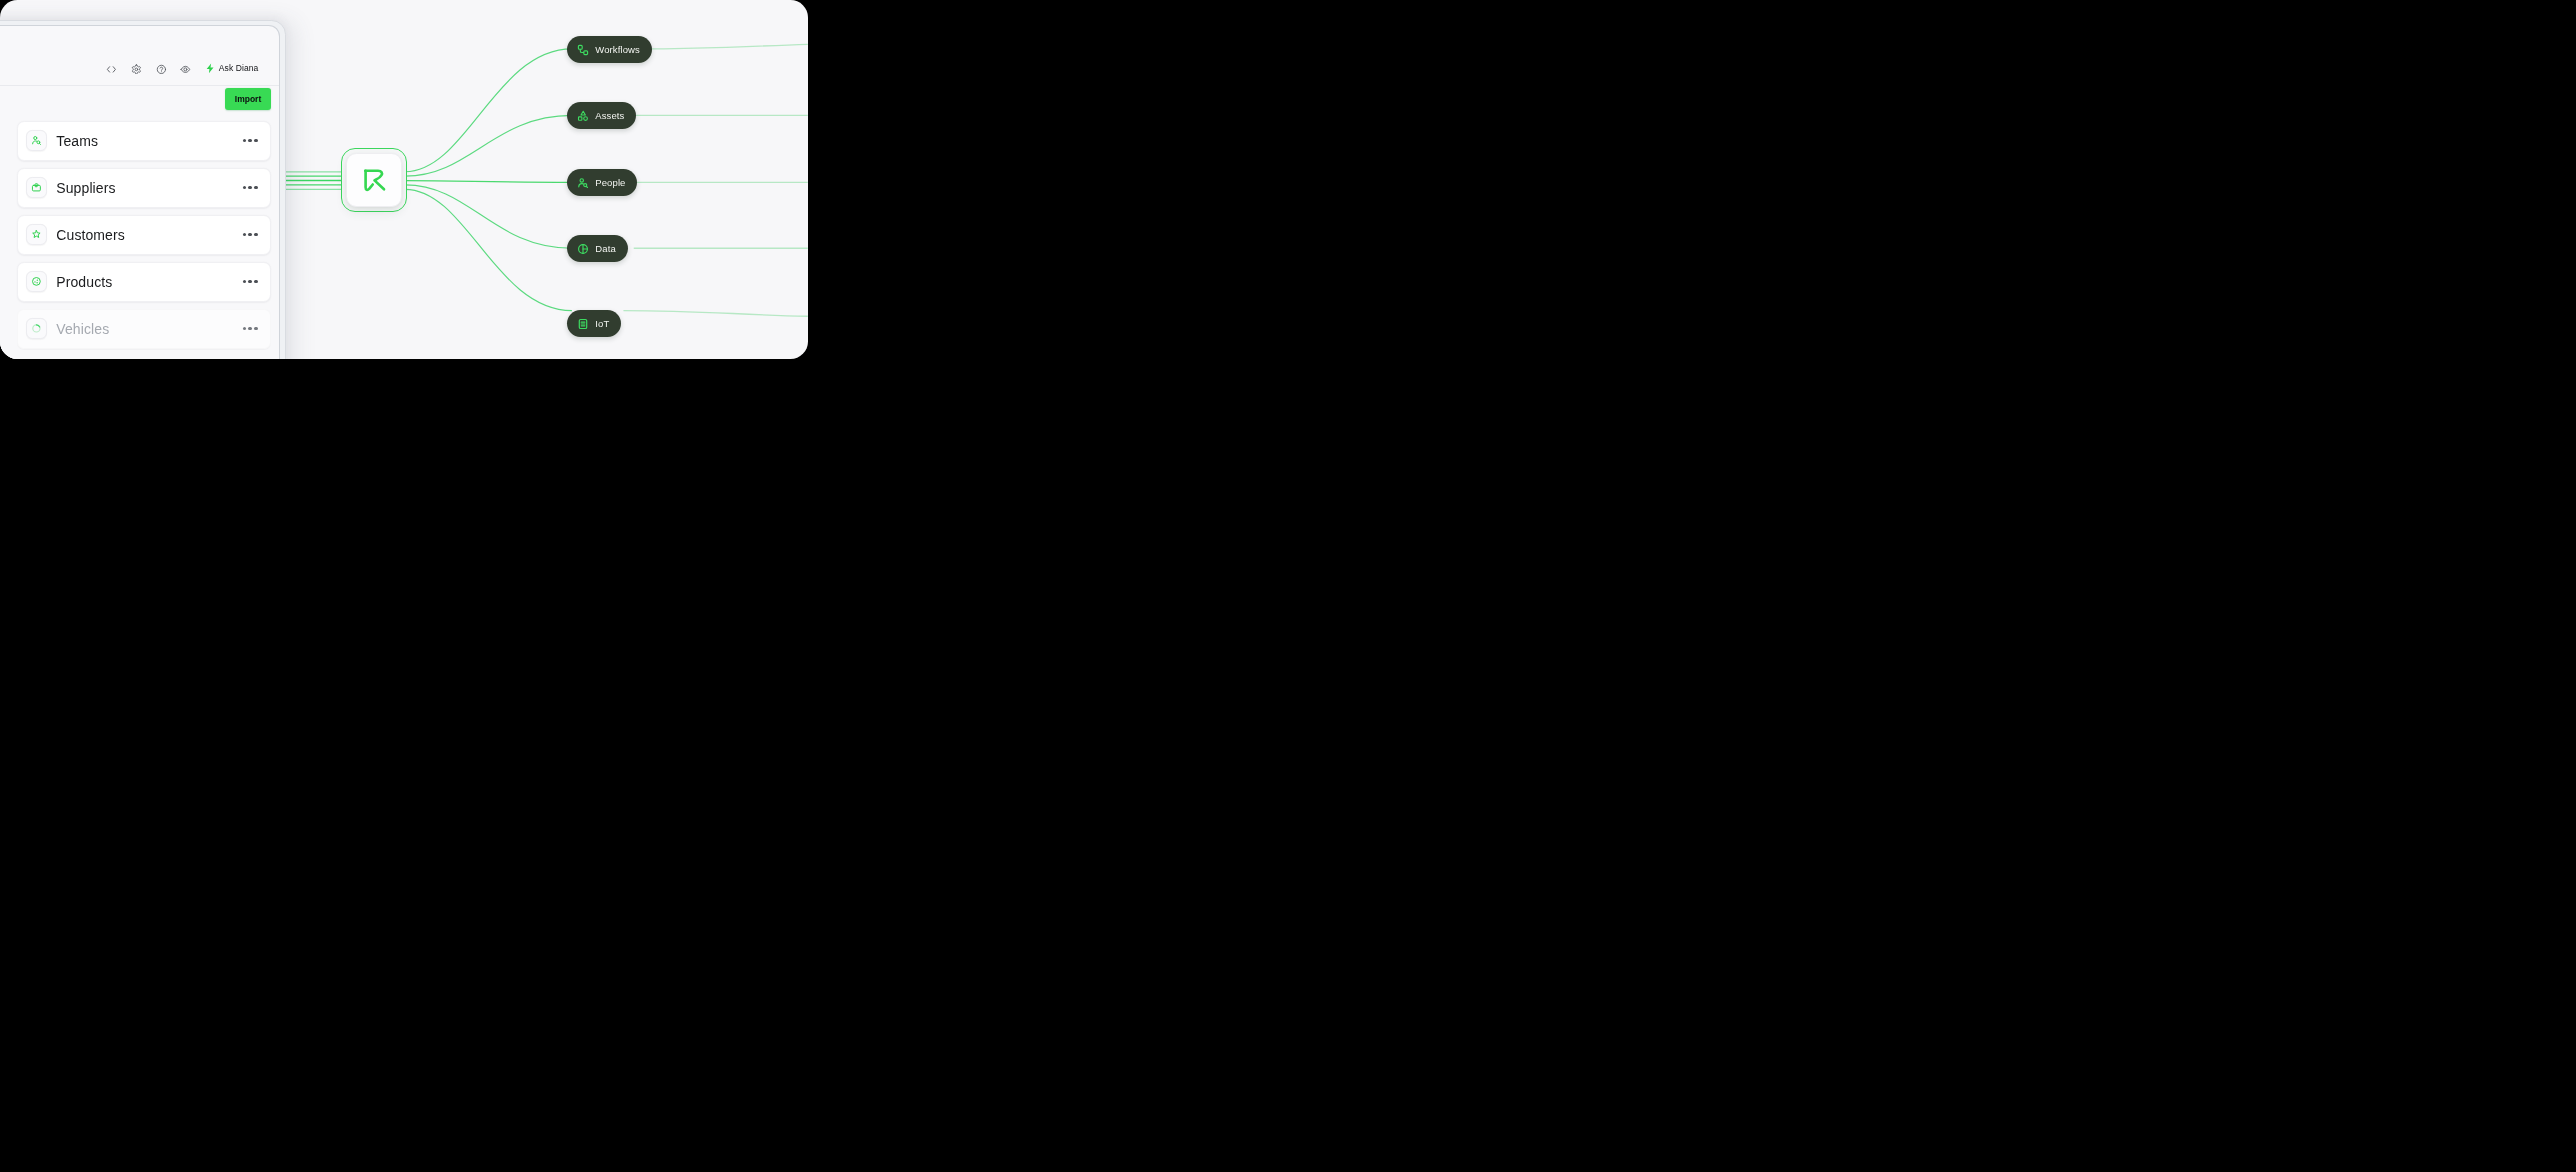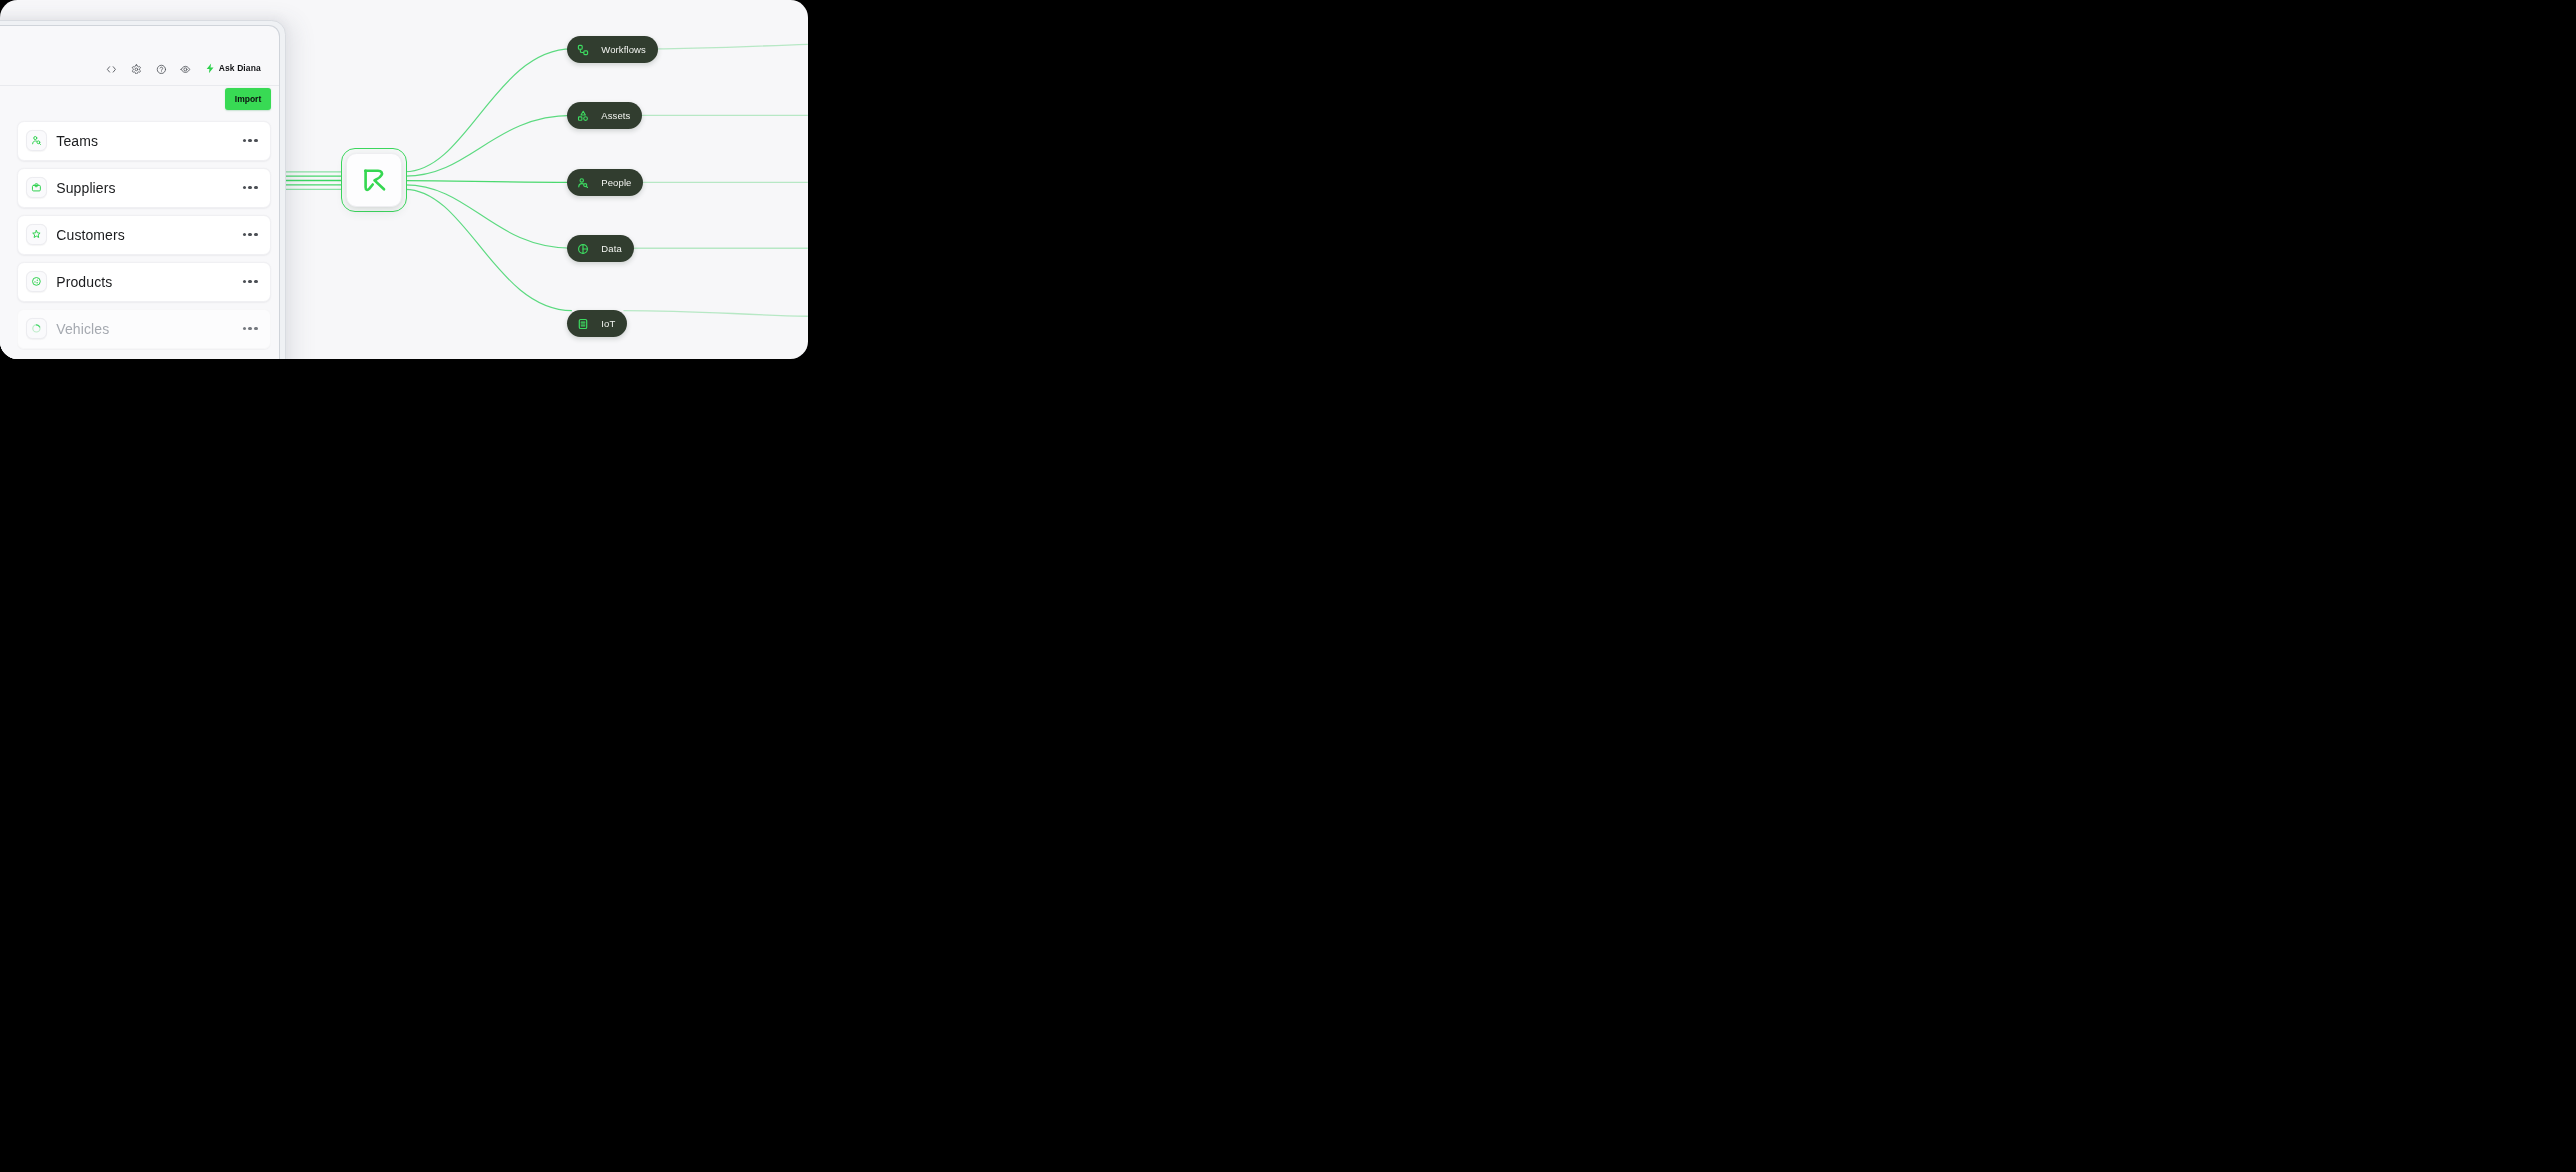--- a/index.html
+++ b/index.html
@@ -16,21 +16,21 @@
   .sidebar-inner{position:absolute;left:0;top:3.6px;right:4.6px;bottom:-5.2px;
     background:#f8f8fa;border-top:1.5px solid #d0d4da;border-right:1.5px solid #d0d4da;
     border-radius:0 11.3px 0 0;}
 
   
   .toolbar{position:absolute;left:0;top:0;right:0;height:59px;}
   .tb-icon{position:absolute;top:38px;width:10.8px;height:10.8px;color:#55585e;cursor:pointer;}
   .tb-icon svg{width:100%;height:100%;display:block;}
   .ask{position:absolute;top:37px;left:228px;display:flex;align-items:center;gap:4.6px;cursor:pointer;}
   .ask svg{width:8.2px;height:10.8px;display:block;}
-  .ask-label{font-size:8.5px;font-weight:700;color:#121316;letter-spacing:0.1px;white-space:nowrap;}
+  .ask-label{font-size:8.5px;font-weight:400;color:#121316;letter-spacing:0.1px;white-space:nowrap;}
   .tb-divider{position:absolute;left:0;top:59px;width:100%;height:0.5px;background:#e9eaee;}
 
   .import-btn{position:absolute;left:247px;top:62px;width:46px;height:22px;background:#38da54;
     border:none;border-radius:3px;font-family:inherit;font-size:8.5px;font-weight:600;color:#0d0f10;
     display:flex;align-items:center;justify-content:center;cursor:pointer;
     box-shadow:0 0.5px 1.5px rgba(25,140,60,.22);}
 
   
   .rows{position:absolute;left:39px;top:95px;width:252px;}
   .row-card{position:absolute;left:0;width:252px;height:38px;background:#fff;border-radius:7.2px;
@@ -51,21 +51,21 @@
   
   .node{position:absolute;left:341px;top:148px;width:64px;height:62px;z-index:4;
     border:1px solid #3cd75e;border-radius:14px;background:#f6f7f8;}
   .node-inner{position:absolute;inset:3.6px;border-radius:10.3px;background:#fdfdfe;border:0.5px solid #eeeef1;
     box-shadow:0 4.6px 10.3px rgba(50,70,55,.11),0 1px 2.6px rgba(50,70,55,.06);
     display:flex;align-items:center;justify-content:center;}
   .node-inner svg{width:23px;height:23px;display:block;}
 
   
   .pill{position:absolute;left:567px;height:27px;background:#313d2f;border-radius:13.4px;z-index:4;
-    display:flex;align-items:center;gap:12px;padding:0 12px 0 10.3px;
+    display:flex;align-items:center;gap:6px;padding:0 12px 0 10.3px;
     box-shadow:0 2.1px 5.2px rgba(30,45,32,.18);}
   .pill-0{top:36px}.pill-1{top:102px}.pill-2{top:169px}.pill-3{top:235px}.pill-4{top:310px}
   .pill svg{width:12px;height:12px;display:block;color:#3ddb61;flex:0 0 auto;}
   .pill-label{font-size:9.5px;font-weight:500;color:#f3f5f1;letter-spacing:0.1px;white-space:nowrap;}
 </style>
 </head>
 <body>
 
 <div class="canvas">
 

